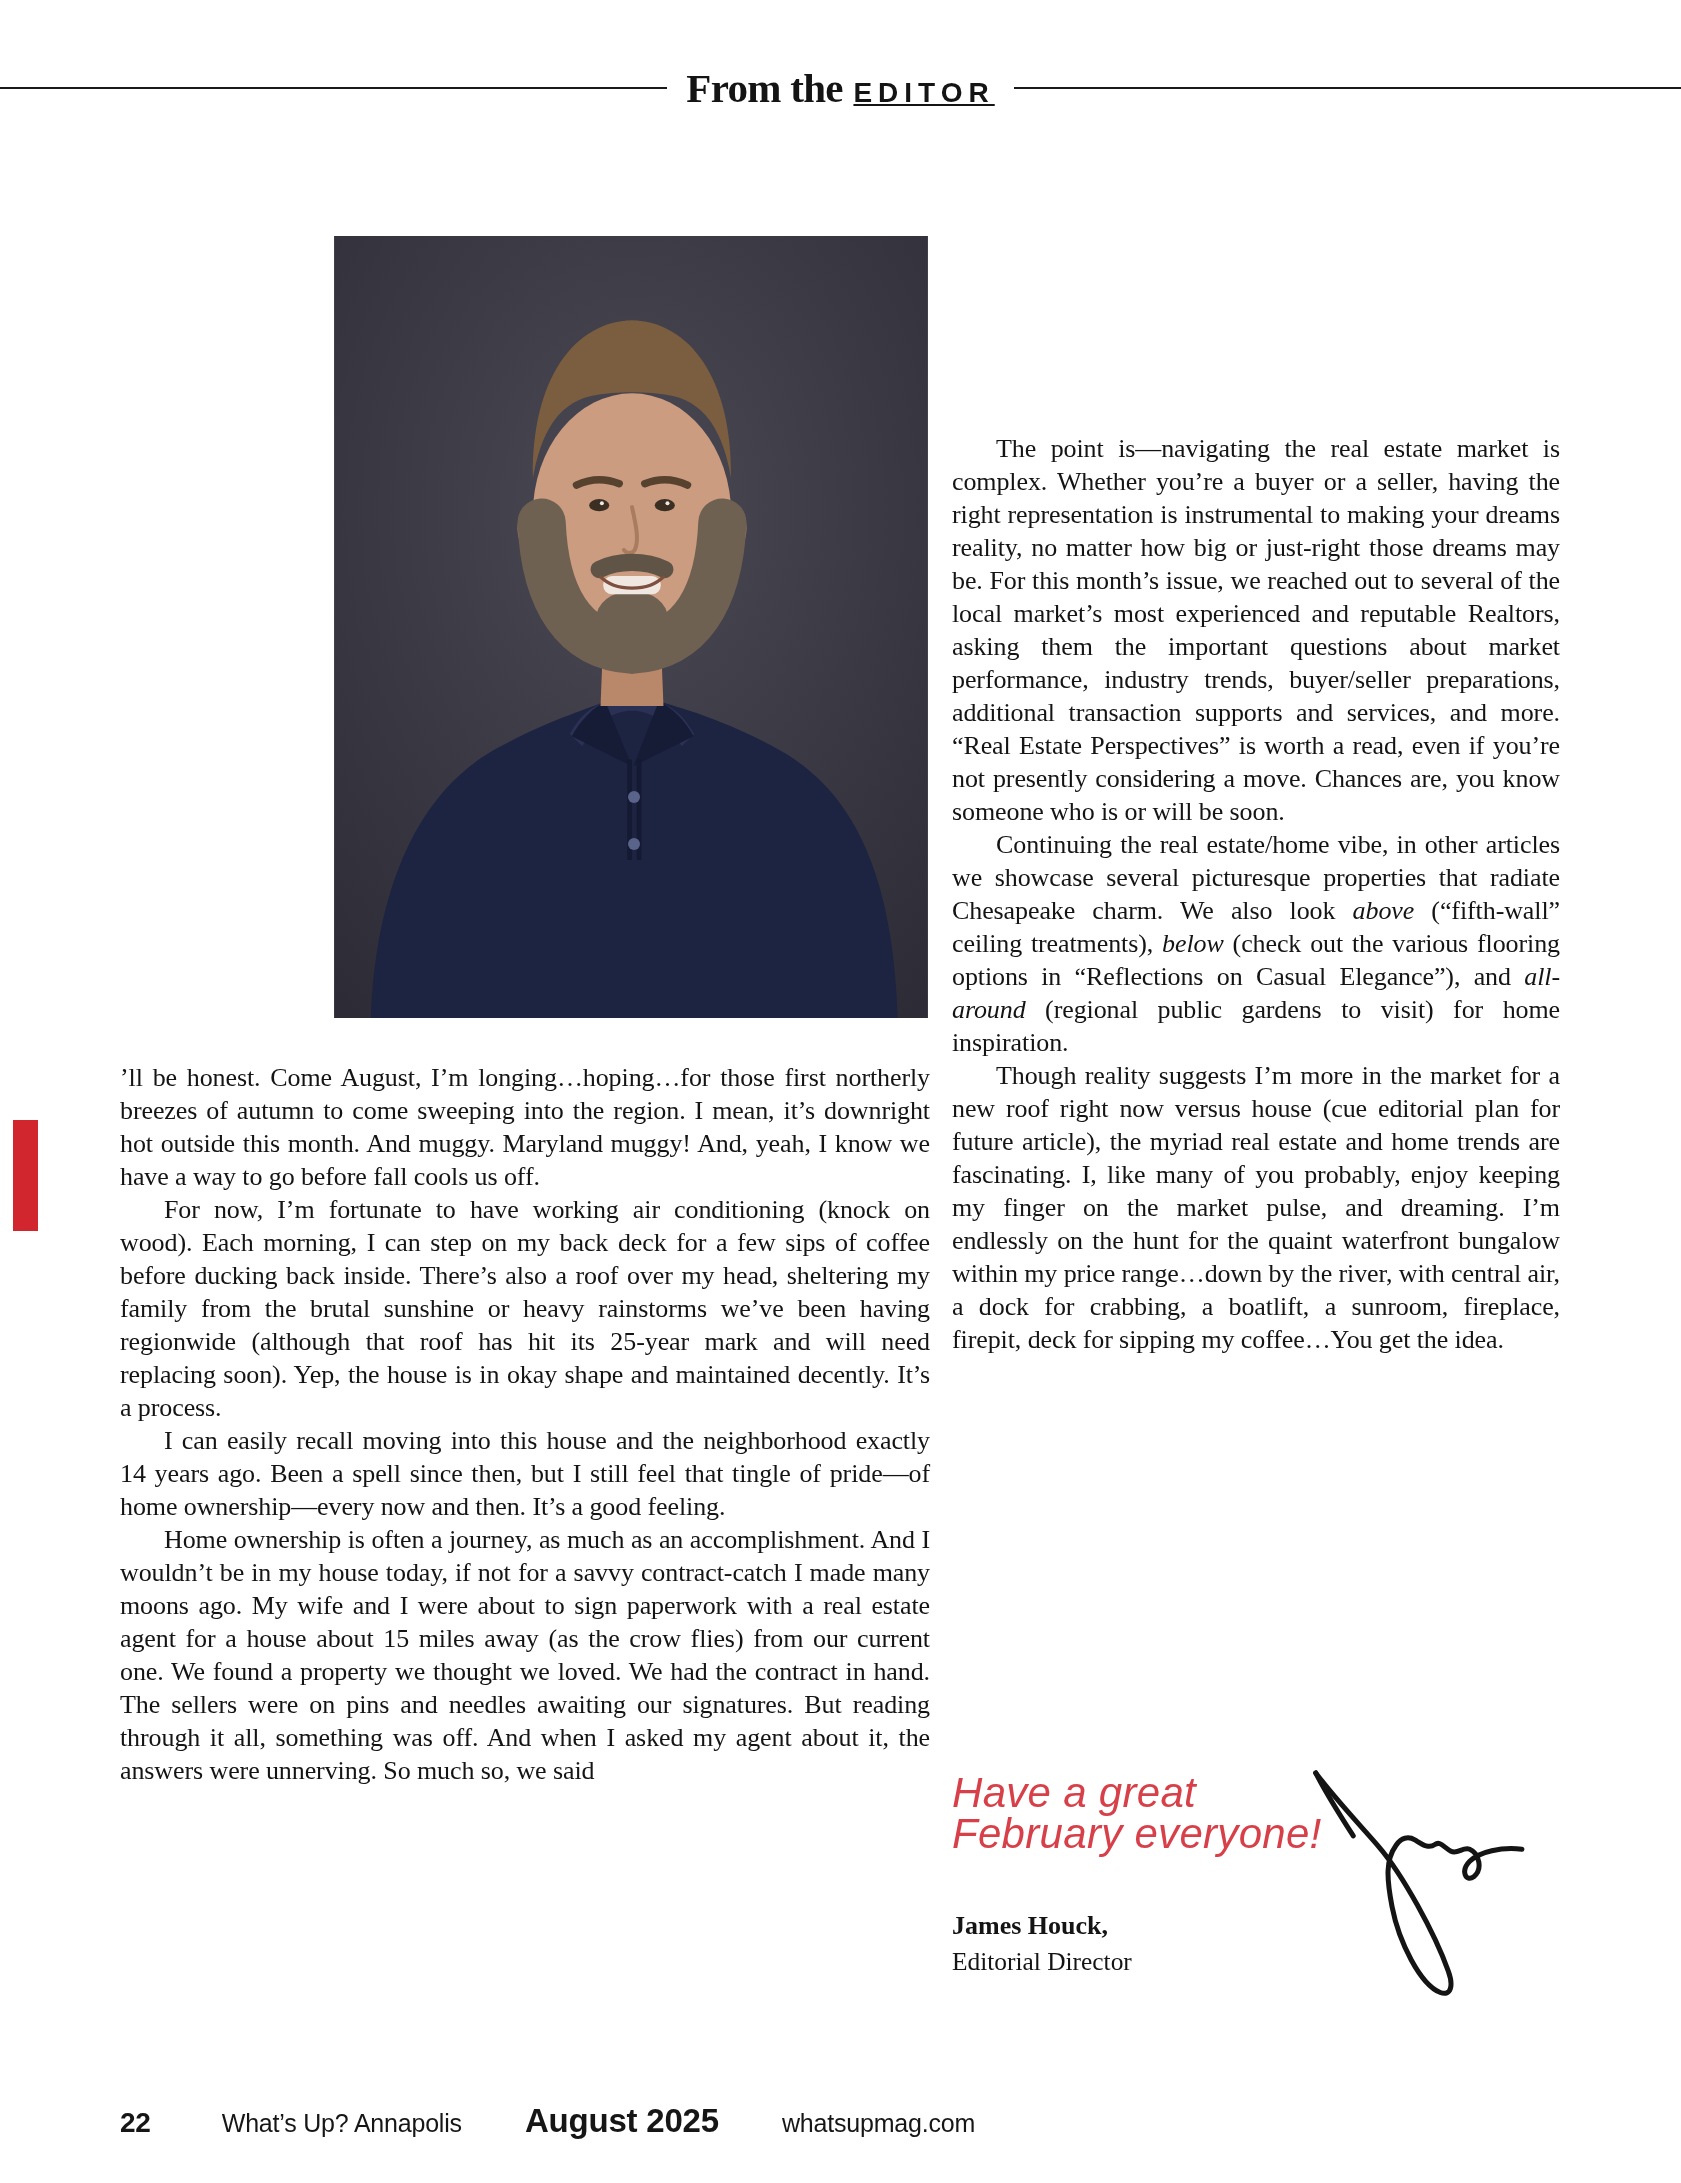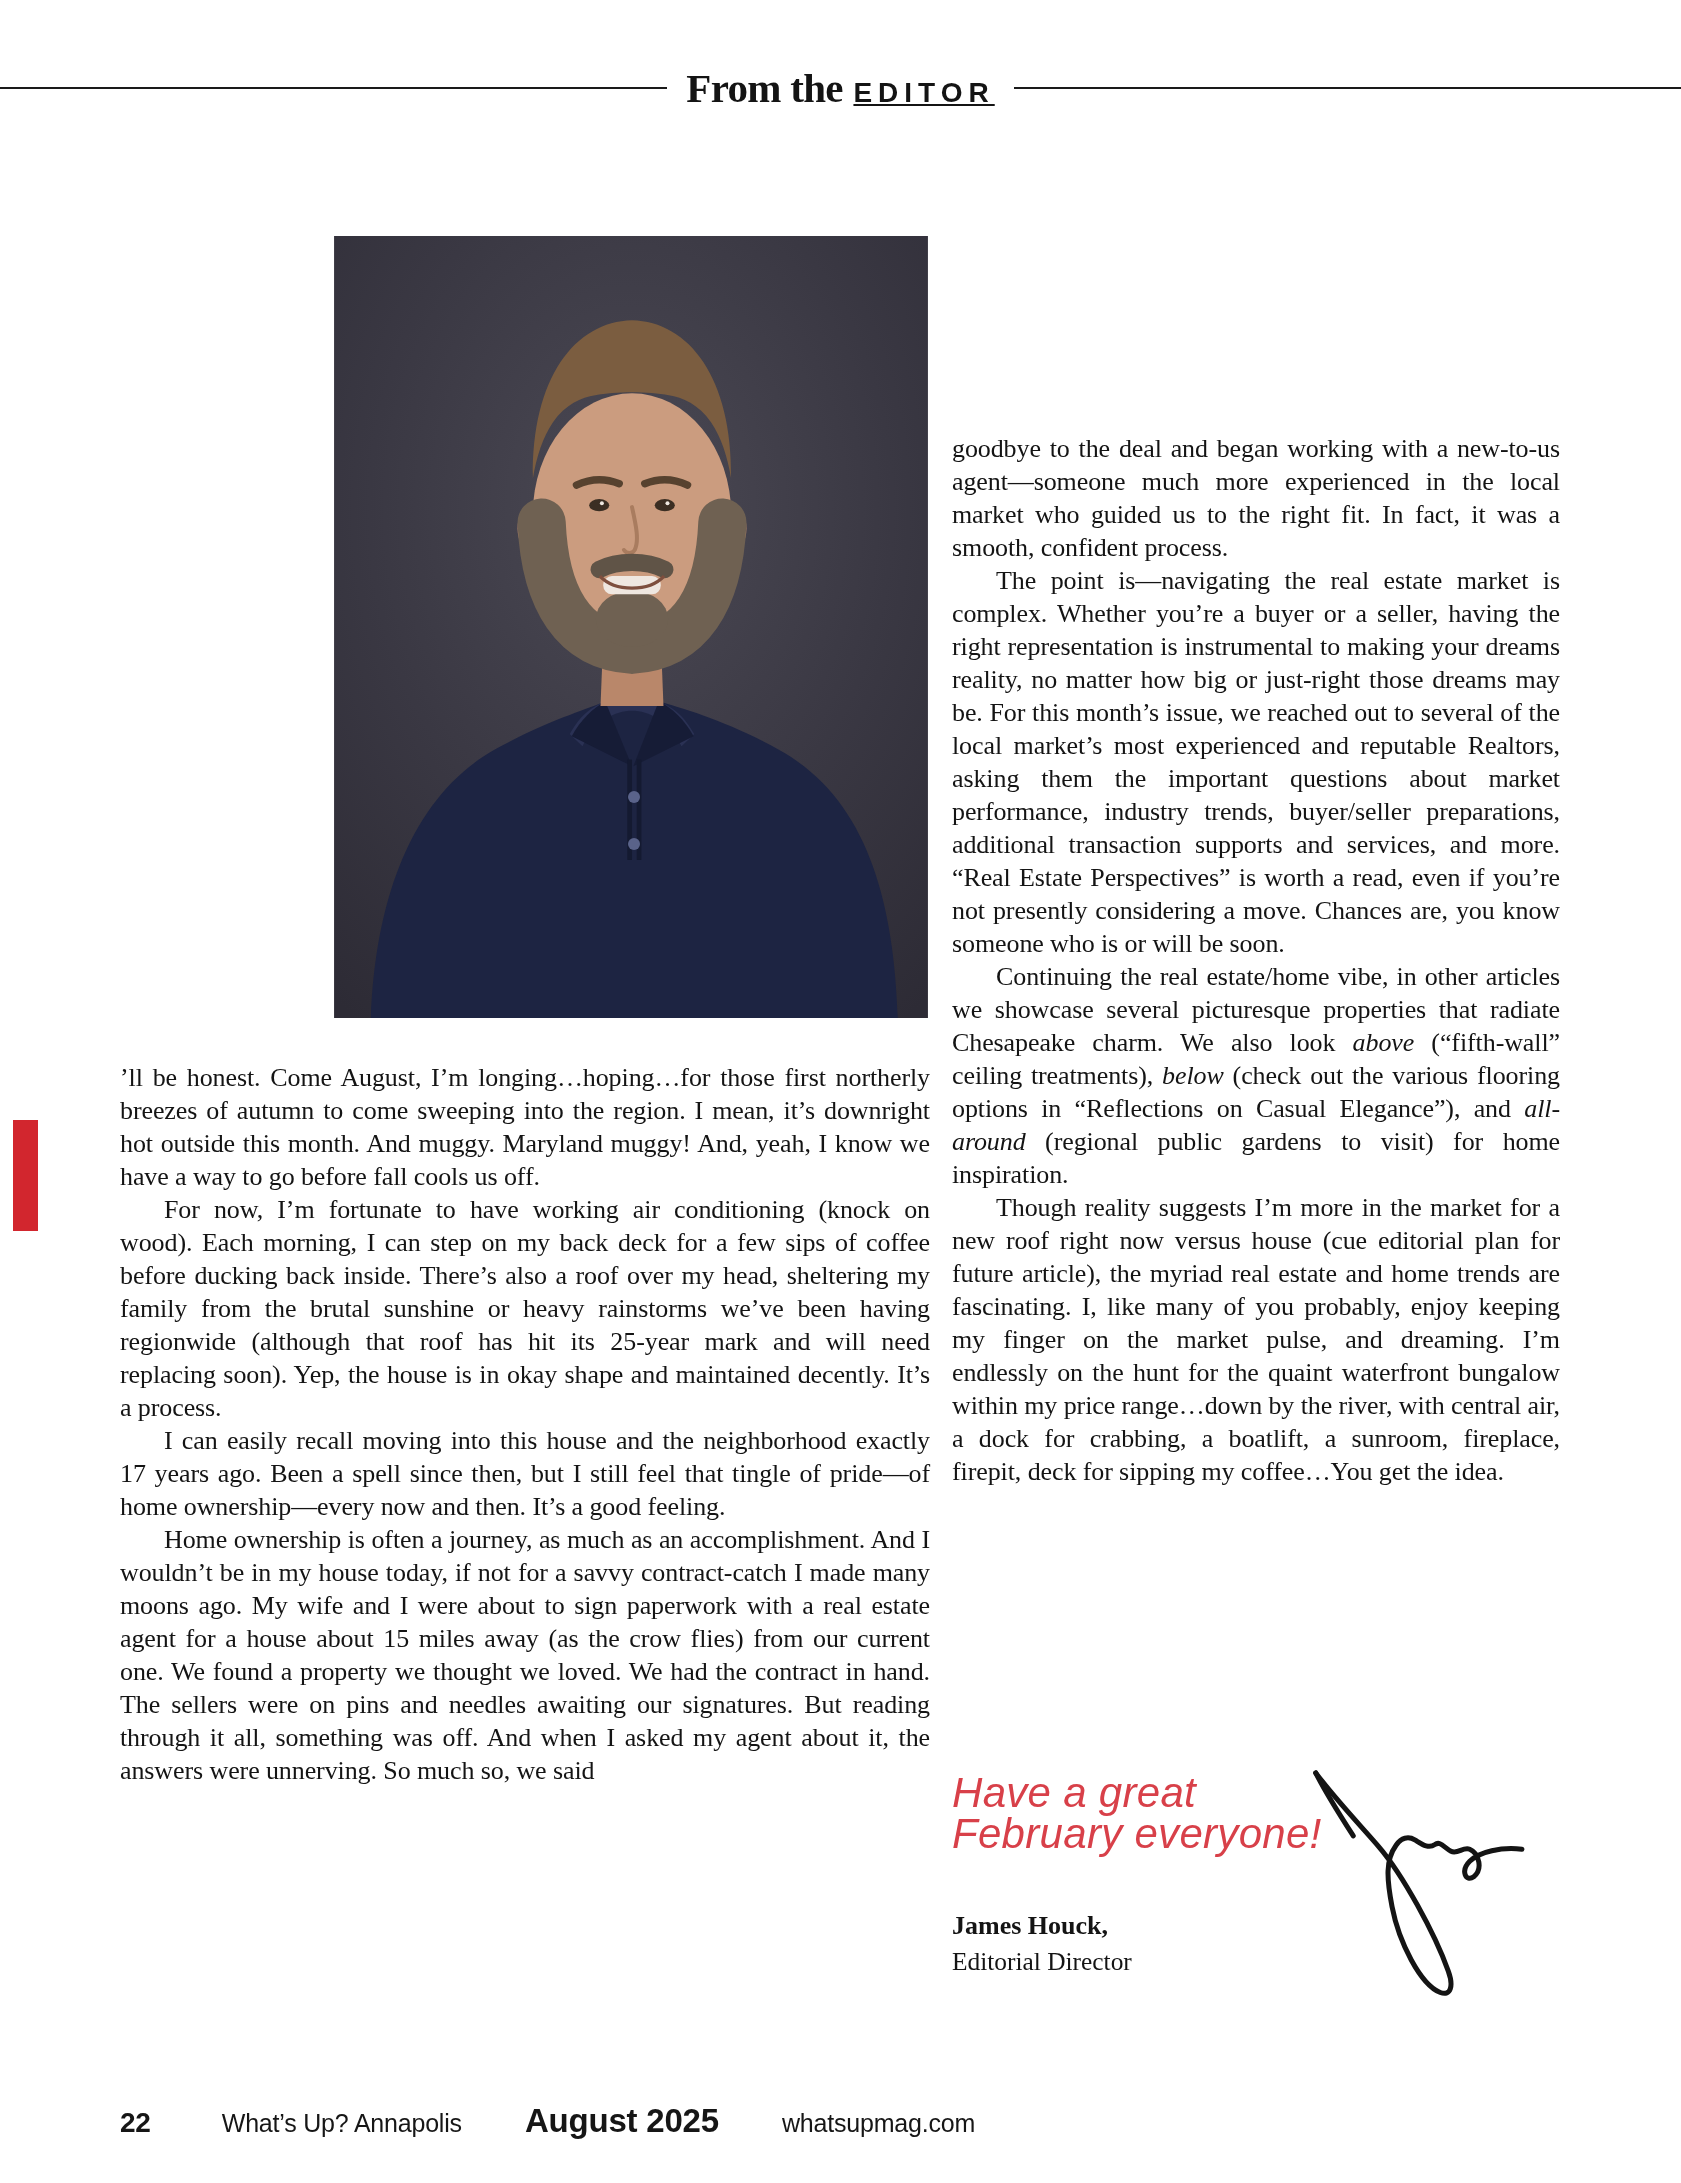--- a/index.html
+++ b/index.html
@@ -111,26 +111,25 @@
   </svg>
 </figure>
 
 <section class="column col-left">
   <p class="opening">
     <span class="dropcap-bar">
         <span class="sr">I</span>
       </span><span>’ll be honest. Come August, I’m longing…hoping…for those first northerly breezes of autumn to come sweeping into the region. I mean, it’s downright hot outside this month. And muggy. Maryland muggy! And, yeah, I know we have a way to go before fall cools us off.</span>
   </p>
   <p class="indent">For now, I’m fortunate to have working air conditioning (knock on wood). Each morning, I can step on my back deck for a few sips of coffee before ducking back inside. There’s also a roof over my head, sheltering my family from the brutal sunshine or heavy rainstorms we’ve been having regionwide (although that roof has hit its 25-year mark and will need replacing soon). Yep, the house is in okay shape and maintained decently. It’s a process.</p>
-  <p class="indent">I can easily recall moving into this house and the neighborhood exactly 17 years ago. Been a spell since then, but I still feel that tingle of pride—of home ownership—every now and then. It’s a good feeling.</p>
+  <p class="indent">I can easily recall moving into this house and the neighborhood exactly 14 years ago. Been a spell since then, but I still feel that tingle of pride—of home ownership—every now and then. It’s a good feeling.</p>
   <p class="indent">Home ownership is often a journey, as much as an accomplishment. And I wouldn’t be in my house today, if not for a savvy contract-catch I made many moons ago. My wife and I were about to sign paperwork with a real estate agent for a house about 15 miles away (as the crow flies) from our current one. We found a property we thought we loved. We had the contract in hand. The sellers were on pins and needles awaiting our signatures. But reading through it all, something was off. And when I asked my agent about it, the answers were unnerving. So much so, we said</p>
 </section>
 
 <section class="column col-right">
-  <p>goodbye to the deal and began working with a new-to-us agent—someone much more experienced in the local market who guided us to the right fit. In fact, it was a smooth, confident process.</p>
   <p class="indent">The point is—navigating the real estate market is complex. Whether you’re a buyer or a seller, having the right representation is instrumental to making your dreams reality, no matter how big or just-right those dreams may be. For this month’s issue, we reached out to several of the local market’s most experienced and reputable Realtors, asking them the important questions about market performance, industry trends, buyer/seller preparations, additional transaction supports and services, and more. “Real Estate Perspectives” is worth a read, even if you’re not presently considering a move. Chances are, you know someone who is or will be soon.</p>
   <p class="indent"><span>Continuing the real estate/home vibe, in other articles we showcase several picturesque properties that radiate Chesapeake charm. We also look </span><em>above</em><span> (“fifth-wall” ceiling treatments), </span><em>below</em><span> (check out the various flooring options in “Reflections on Casual Elegance”), and </span><em>all-around</em><span> (regional public gardens to visit) for home inspiration.</span></p>
   <p class="indent">Though reality suggests I’m more in the market for a new roof right now versus house (cue editorial plan for future article), the myriad real estate and home trends are fascinating. I, like many of you probably, enjoy keeping my finger on the market pulse, and dreaming. I’m endlessly on the hunt for the quaint waterfront bungalow within my price range…down by the river, with central air, a dock for crabbing, a boatlift, a sunroom, fireplace, firepit, deck for sipping my coffee…You get the idea.</p>
 </section>
 
 <div class="signoff">
   <div class="signoff-message">Have a great</div>
   <div class="signoff-message">February everyone!</div>
   <div class="signoff-name">James Houck,</div>
   <div class="signoff-title">Editorial Director</div>

